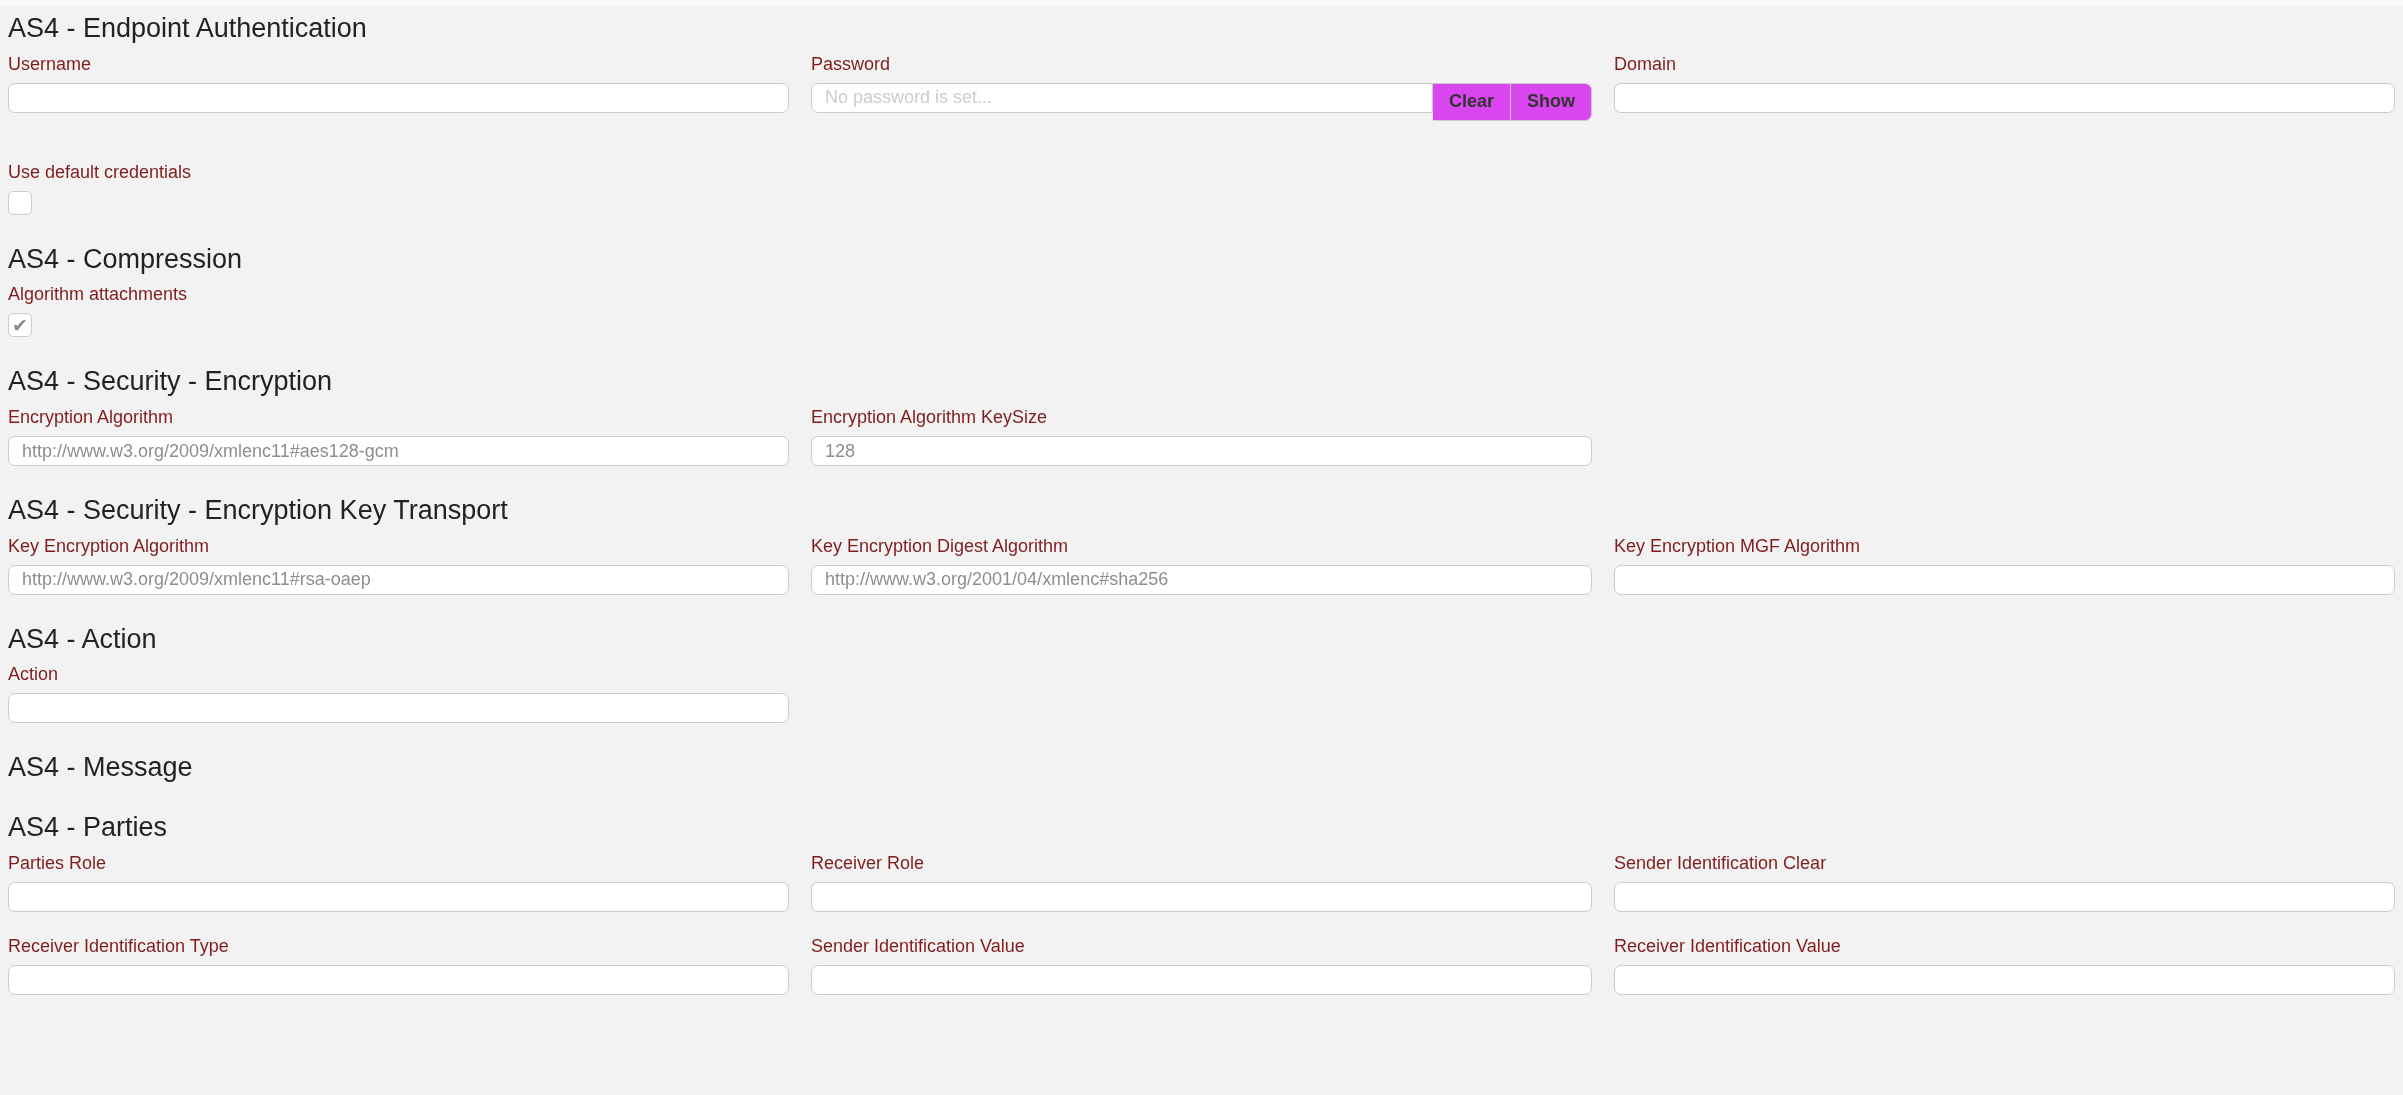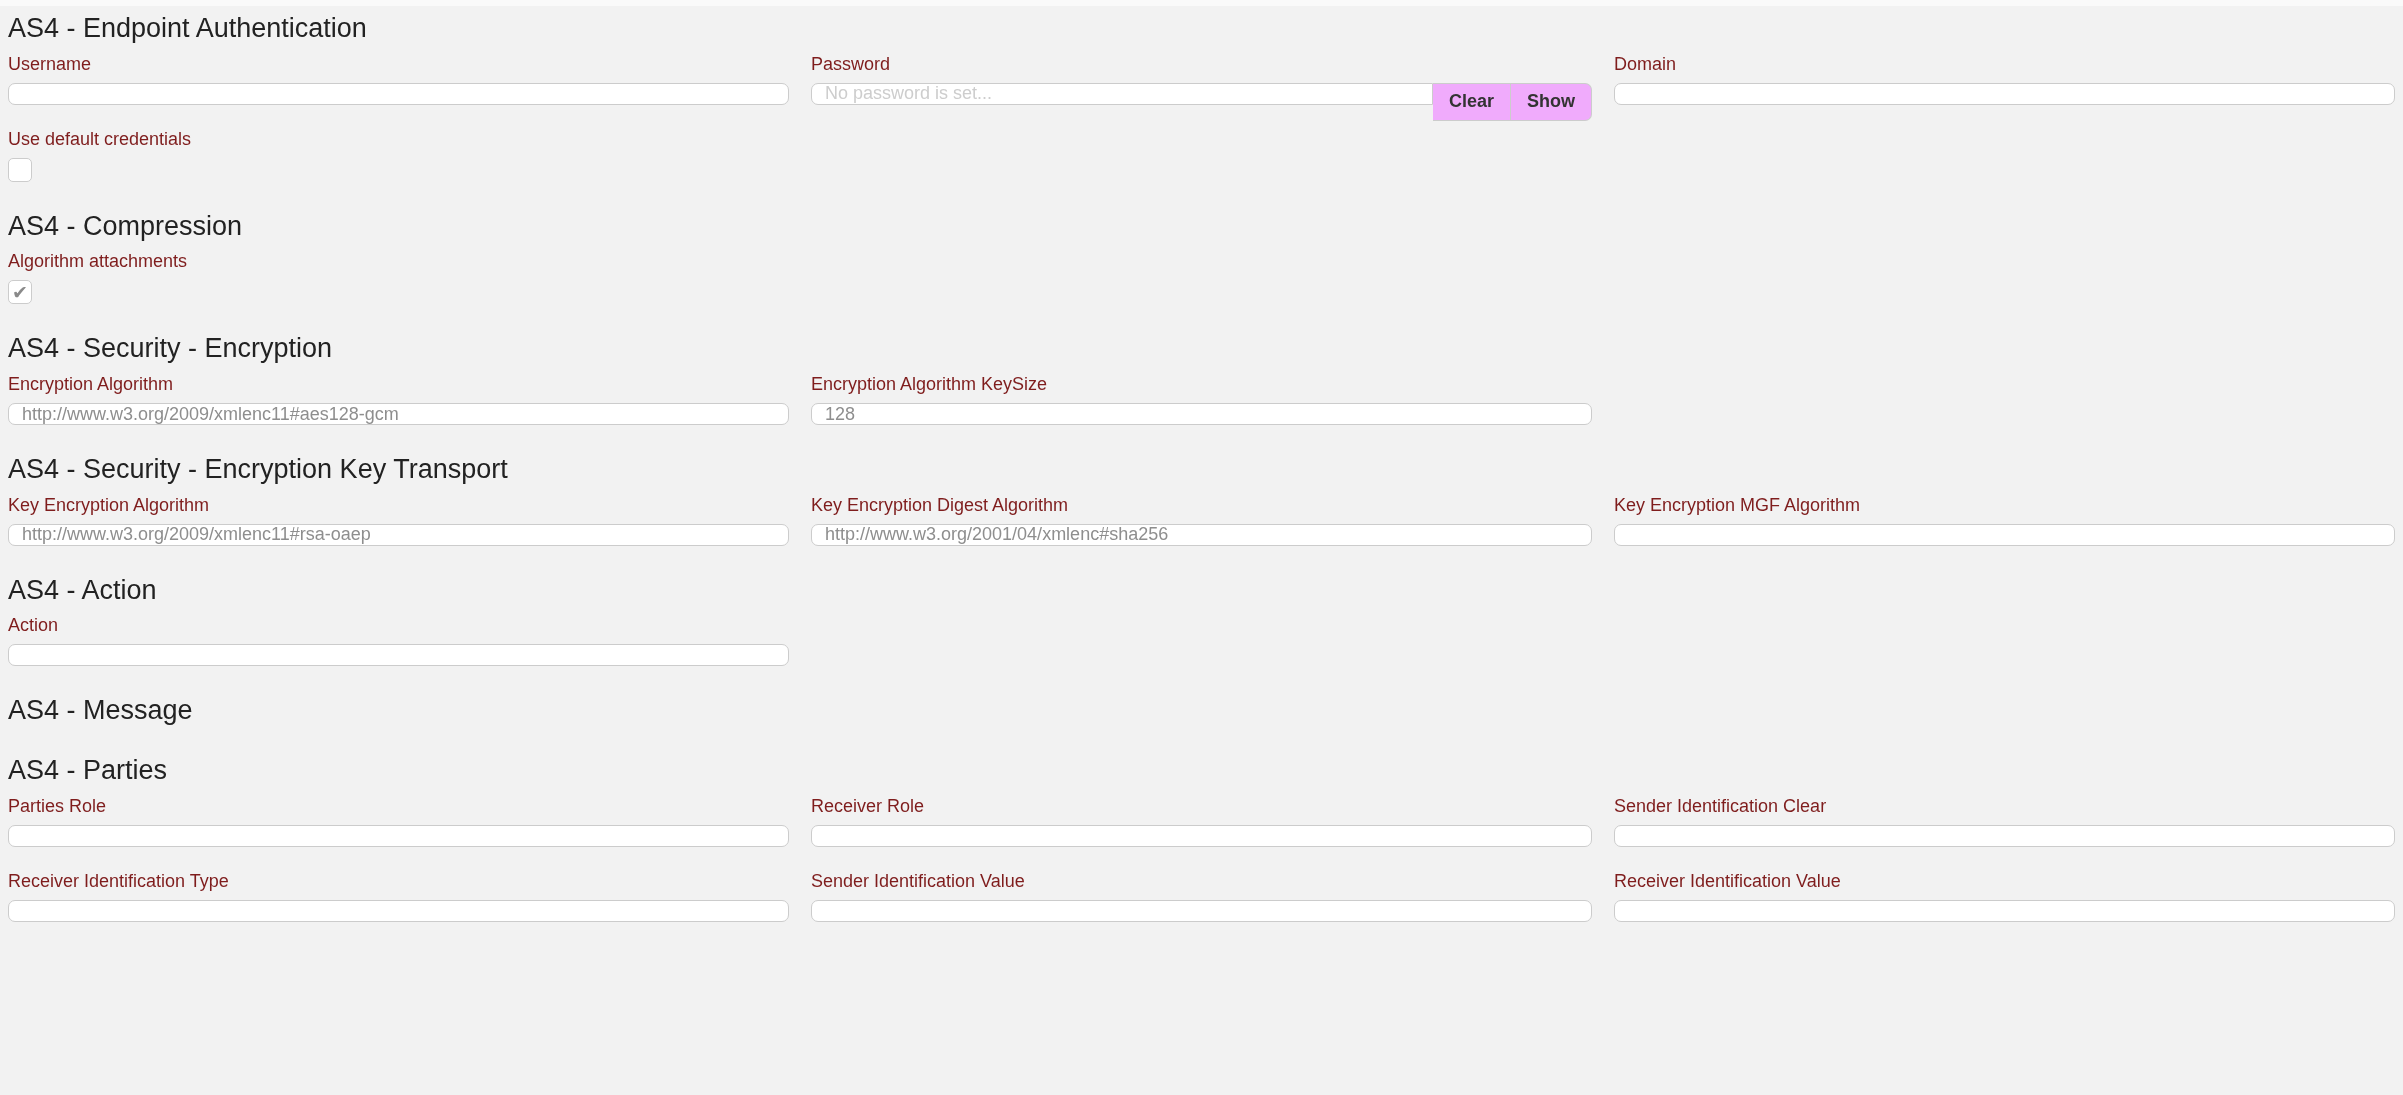--- a/index.html
+++ b/index.html
@@ -40,21 +40,21 @@
   .field {}
   .field-label {
     display: block;
     font-size: 18px;
     line-height: 21px;
     color: #7f1d1d;
     margin-bottom: 8px;
   }
   .text-input {
     width: 100%;
-    height: 22px;
+    height: 30px;
     border: 1px solid #cccccc;
     border-radius: 7px;
     background: #ffffff;
     font-family: "Liberation Sans", sans-serif;
     font-size: 18px;
     color: #444444;
     padding: 0 13px;
     outline: none;
   }
   .text-input::placeholder { color: #cdcdcd; opacity: 1; }
@@ -67,33 +67,33 @@
     flex: 1 1 auto;
     min-width: 0;
     border-radius: 7px 0 0 7px;
   }
   .group-btn {
     height: 38px;
     min-width: 76px;
     padding: 0 16px;
     border: 1px solid #cccccc;
     border-left: none;
-    background: #f0abfc;
+    background: #d946ef;
     font-family: "Liberation Sans", sans-serif;
     font-size: 18px;
     font-weight: 700;
     color: #333333;
     cursor: pointer;
     flex: 0 0 auto;
   }
   .group-btn.last {
     border-radius: 0 7px 7px 0;
   }
   .checkbox-row {
-    margin-top: 8px;
+    margin-top: 41px;
   }
   .checkbox {
     width: 24px;
     height: 24px;
     border: 1px solid #cccccc;
     border-radius: 5px;
     background: #ffffff;
     display: flex;
     align-items: center;
     justify-content: center;

